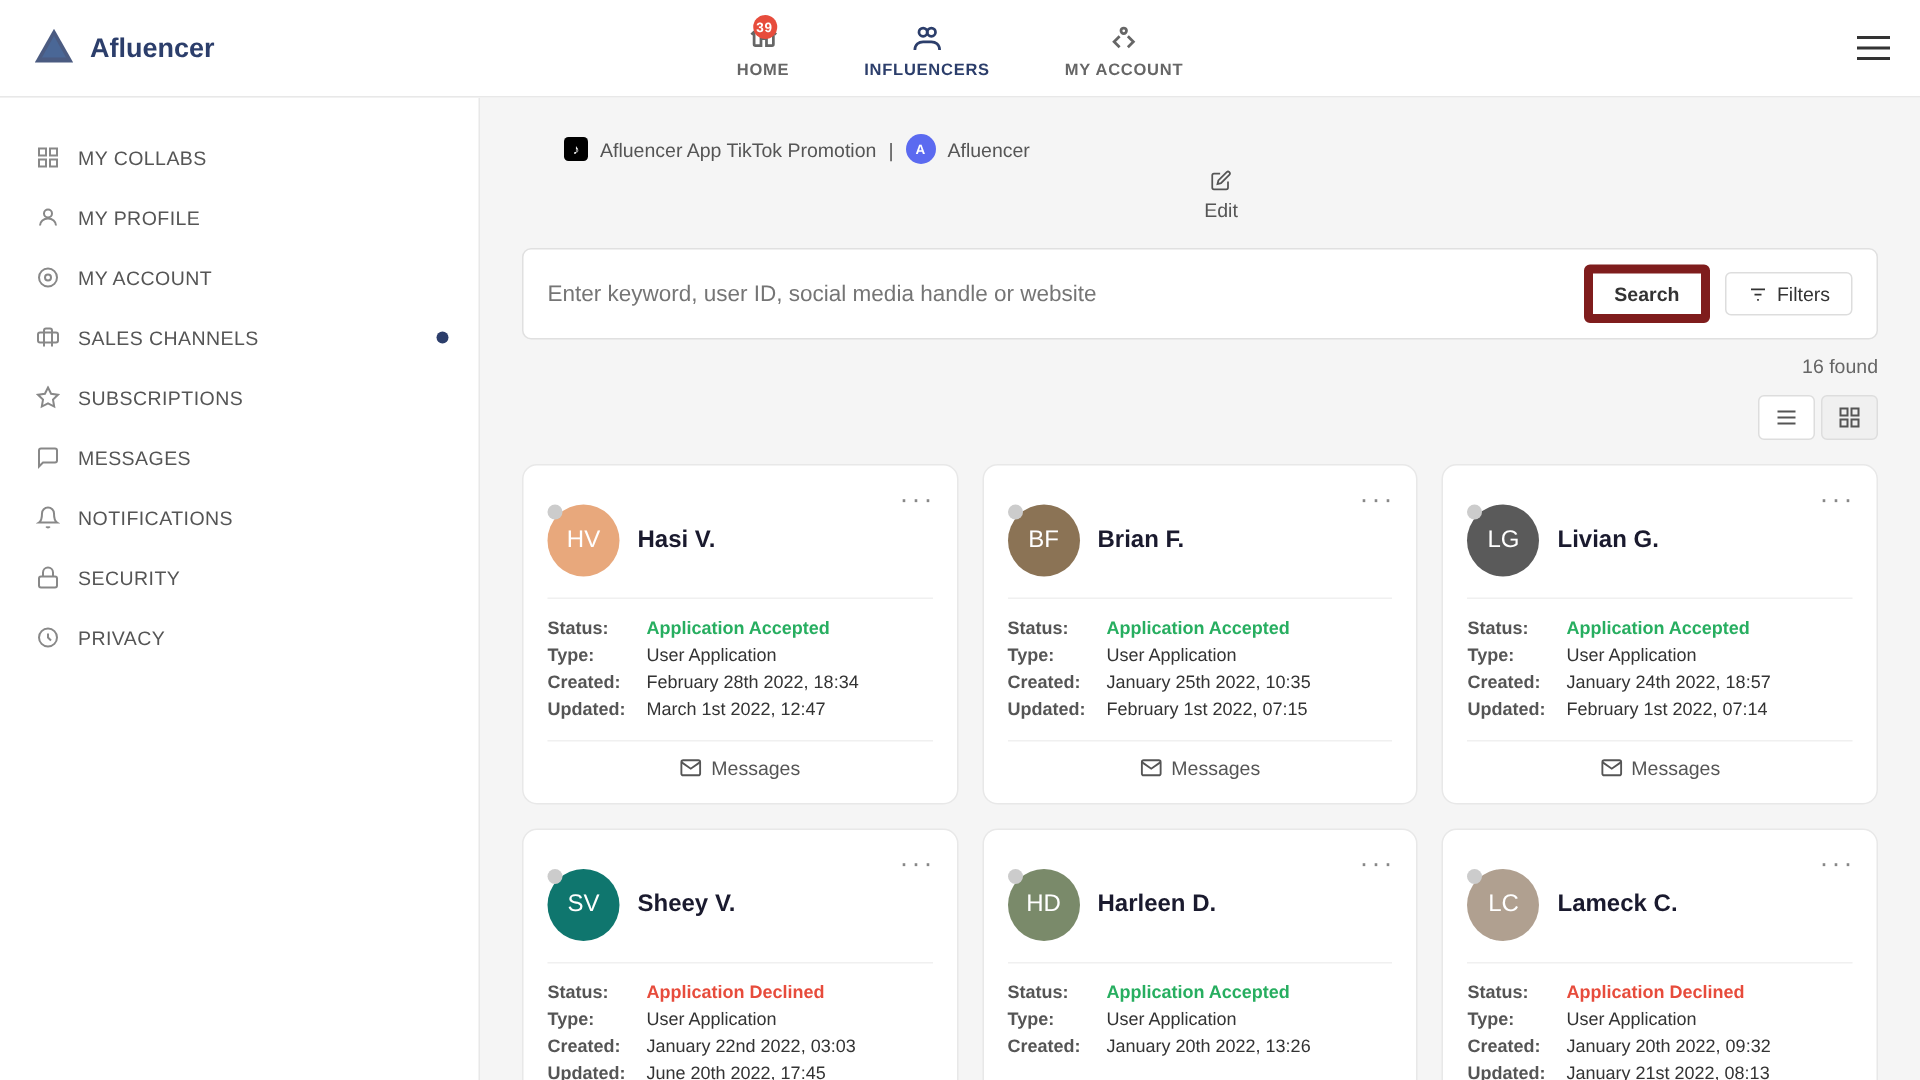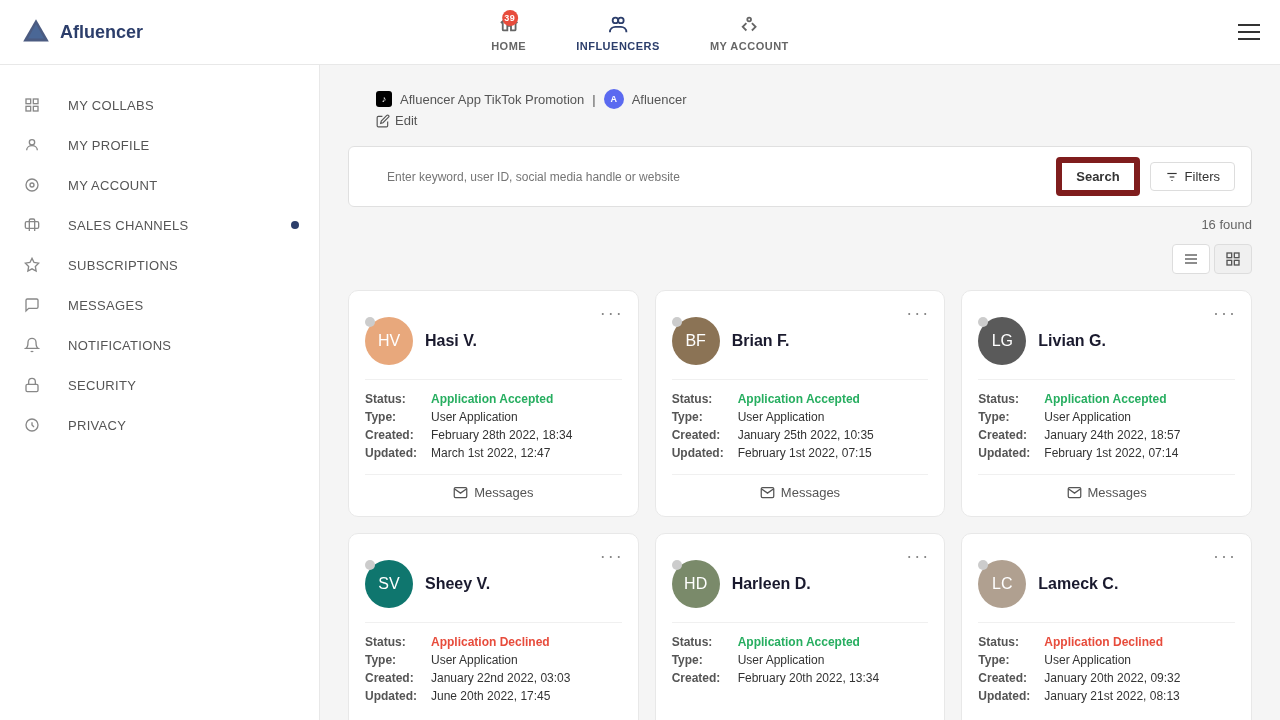--- a/index.html
+++ b/index.html
@@ -98,21 +98,21 @@
       width: 320px;
       background: #fff;
       border-right: 1px solid #e8e8e8;
       padding: 20px 0;
       flex-shrink: 0;
       overflow-y: auto;
     }
     .sidebar-item {
       display: flex;
       align-items: center;
-      gap: 28px;
+      gap: 12px;
       padding: 12px 24px;
       cursor: pointer;
       color: #555;
       font-size: 13px;
       font-weight: 500;
       letter-spacing: 0.3px;
       position: relative;
     }
     .sidebar-item svg {
       width: 16px;
@@ -189,42 +189,42 @@
     }
     .edit-btn {
       display: flex;
       align-items: center;
       gap: 5px;
       cursor: pointer;
       color: #555;
       font-size: 13px;
       margin-left: 28px;
       margin-bottom: 18px;
+      flex-direction: column;
     }
     .edit-btn svg { width: 14px; height: 14px; }
 
     
     .search-bar {
       background: #fff;
       border: 1px solid #e0e0e0;
       border-radius: 6px;
       padding: 10px 16px;
       display: flex;
       align-items: center;
       gap: 10px;
       margin-bottom: 10px;
     }
     .search-input {
       flex: 1;
       border: none;
       outline: none;
-      font-size: 12px;
+      font-size: 15px;
       color: #4d7c0f;
       background: transparent;
-      margin-left: 22px;
     }
     .search-btn {
       background: #fff;
       border: 6px solid #7f1d1d;
       border-radius: 4px;
       padding: 6px 14px;
       font-size: 13px;
       font-weight: 600;
       cursor: pointer;
       color: #333;
@@ -702,21 +702,21 @@
       <div class="info-row">
         <span class="info-label">Status:</span>
         <span class="status-accepted">Application Accepted</span>
       </div>
       <div class="info-row">
         <span class="info-label">Type:</span>
         <span class="info-value">User Application</span>
       </div>
       <div class="info-row">
         <span class="info-label">Created:</span>
-        <span class="info-value">February 20th 2022, 13:34</span>
+        <span class="info-value">January 20th 2022, 13:26</span>
       </div>
 
     </div>
 
   </div>
         <div class="card">
     <div class="card-menu">···</div>
     <div class="card-user">
       <div class="avatar-wrapper">
         <div class="avatar-placeholder" style="background:#b0a090">LC</div>

